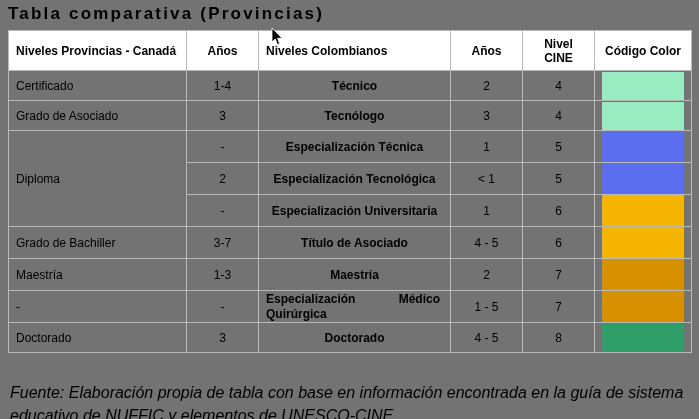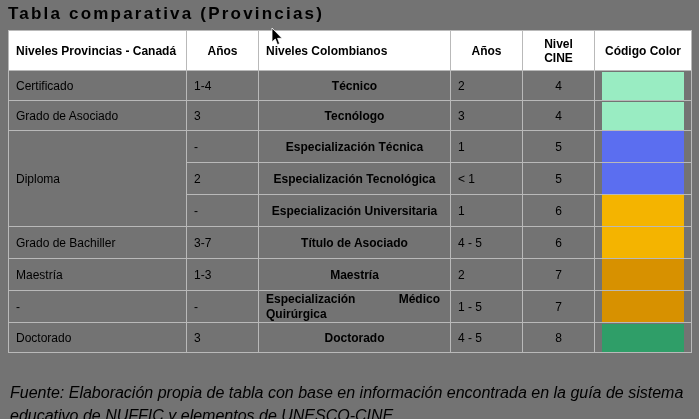--- a/index.html
+++ b/index.html
@@ -50,20 +50,21 @@
     background: #ffffff;
   }
   th.head.left { text-align: left; }
   td.nivprov {
     font-weight: normal;
     font-size: 12px;
     text-align: left;
     height: 30px;
   }
   td.anios {
+    text-align: center;
     font-size: 11.5px;
     font-weight: normal;
   }
   td.nivcol {
     font-weight: bold;
     font-size: 12px;
     text-align: center;
   }
   td.nivcol.justify {
     text-align: justify;

